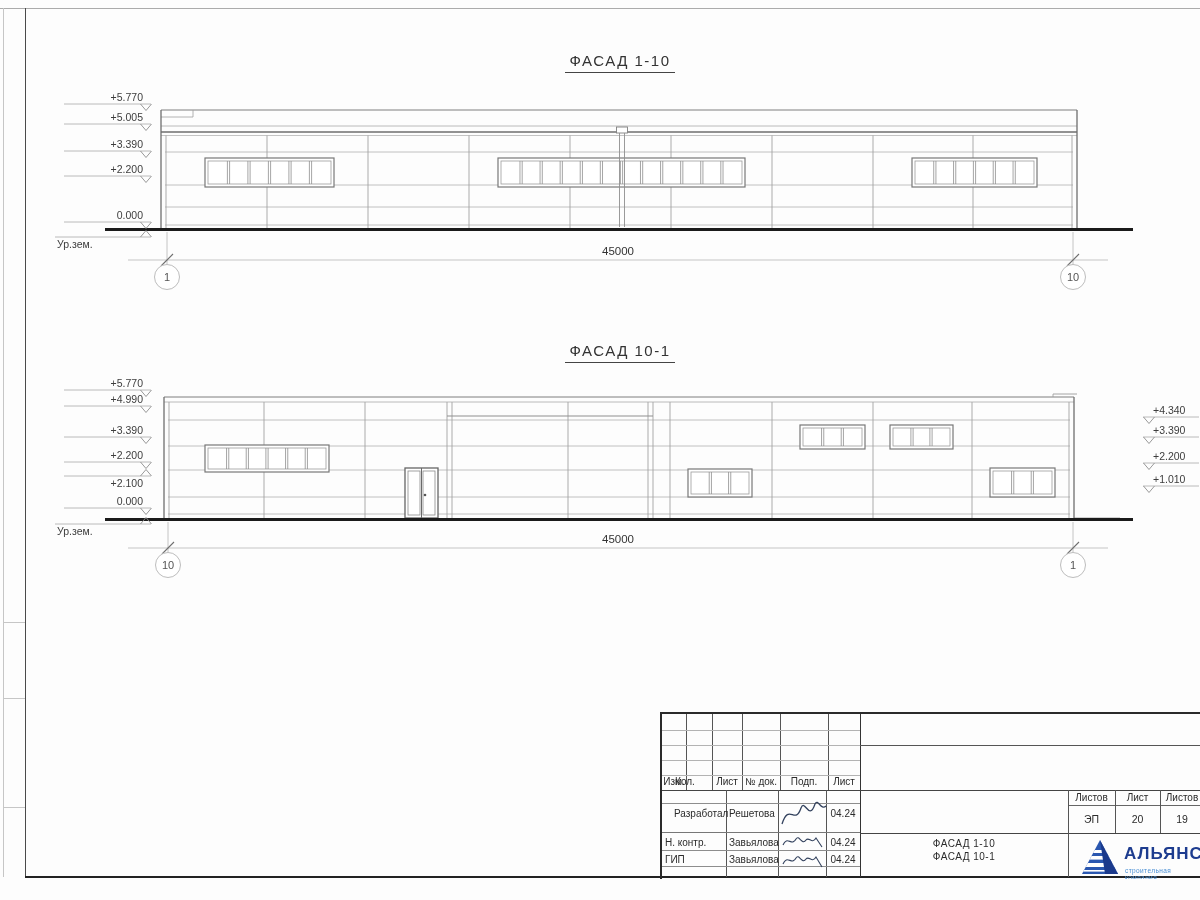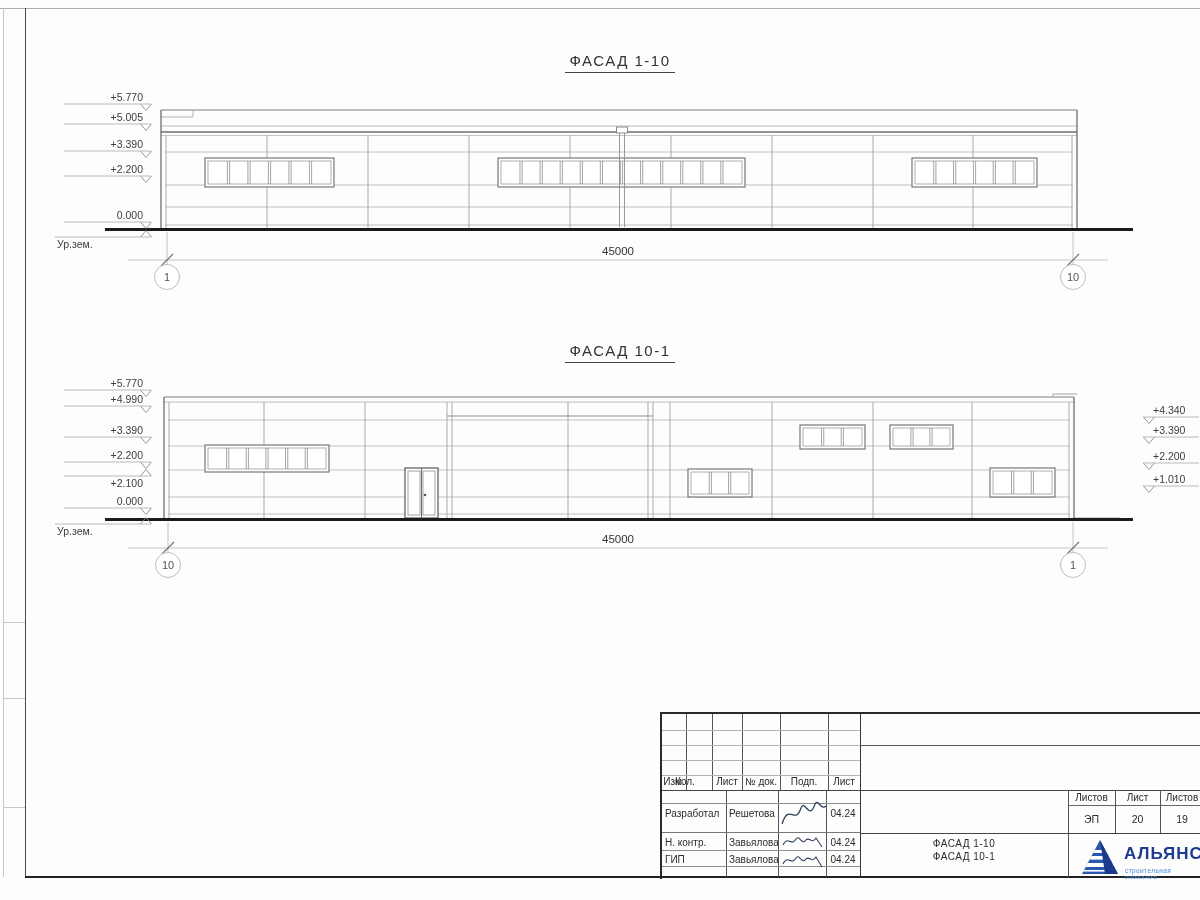--- a/index.html
+++ b/index.html
@@ -354,21 +354,21 @@
     <div class="vl" style="left:498px;top:76px;height:43px"></div>
 
     <div class="cell ctr" style="left:0;top:62px;width:24px">Изм.</div>
     <div class="cell ctr" style="left:10px;top:62px;width:26px">Кол.</div>
     <div class="cell ctr" style="left:50px;top:62px;width:30px">Лист</div>
     <div class="cell ctr" style="left:80px;top:62px;width:38px">№ док.</div>
     <div class="cell ctr" style="left:118px;top:62px;width:48px">Подп.</div>
     <div class="cell ctr" style="left:166px;top:62px;width:32px">Лист</div>
 
     <div>
-      <div class="cell" style="left:3px;top:94px;width:59px">Разработал</div>
+      <div class="cell" style="left:12px;top:94px;width:59px">Разработал</div>
       <div class="cell" style="left:67px;top:94px;width:48px">Решетова</div>
       <div class="cell ctr" style="left:164px;top:94px;width:34px">04.24</div>
       <svg style="position:absolute;left:116px;top:82px" width="50" height="36">
         <path d="M4,28 C11,6 17,30 23,12 C27,2 31,26 37,8 C40,2 43,15 48,10" fill="none" stroke="#33425e" stroke-width="1.3"></path>
       </svg>
     </div>
     <div>
       <div class="cell" style="left:3px;top:123px;width:60px">Н. контр.</div>
       <div class="cell" style="left:67px;top:123px;width:48px">Завьялова</div>
       <div class="cell ctr" style="left:164px;top:123px;width:34px">04.24</div>

